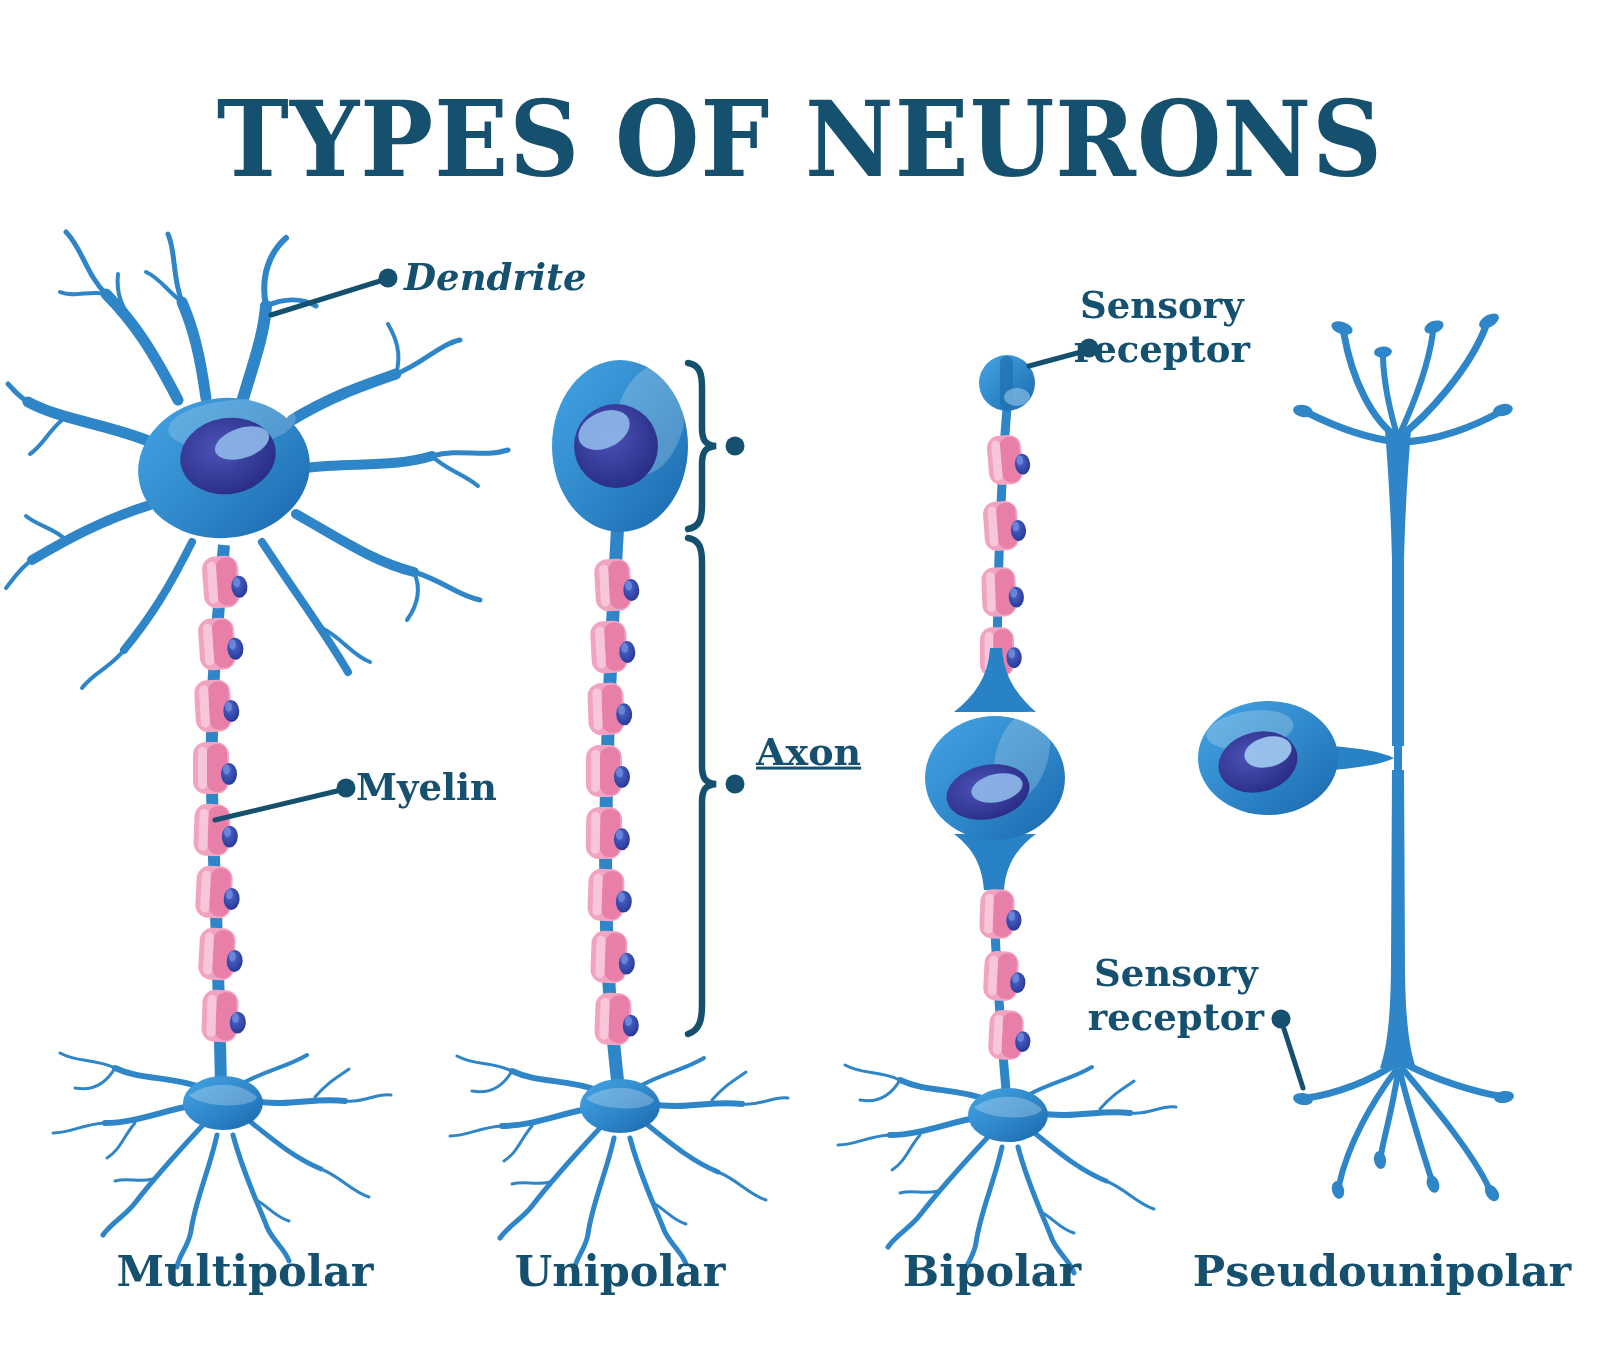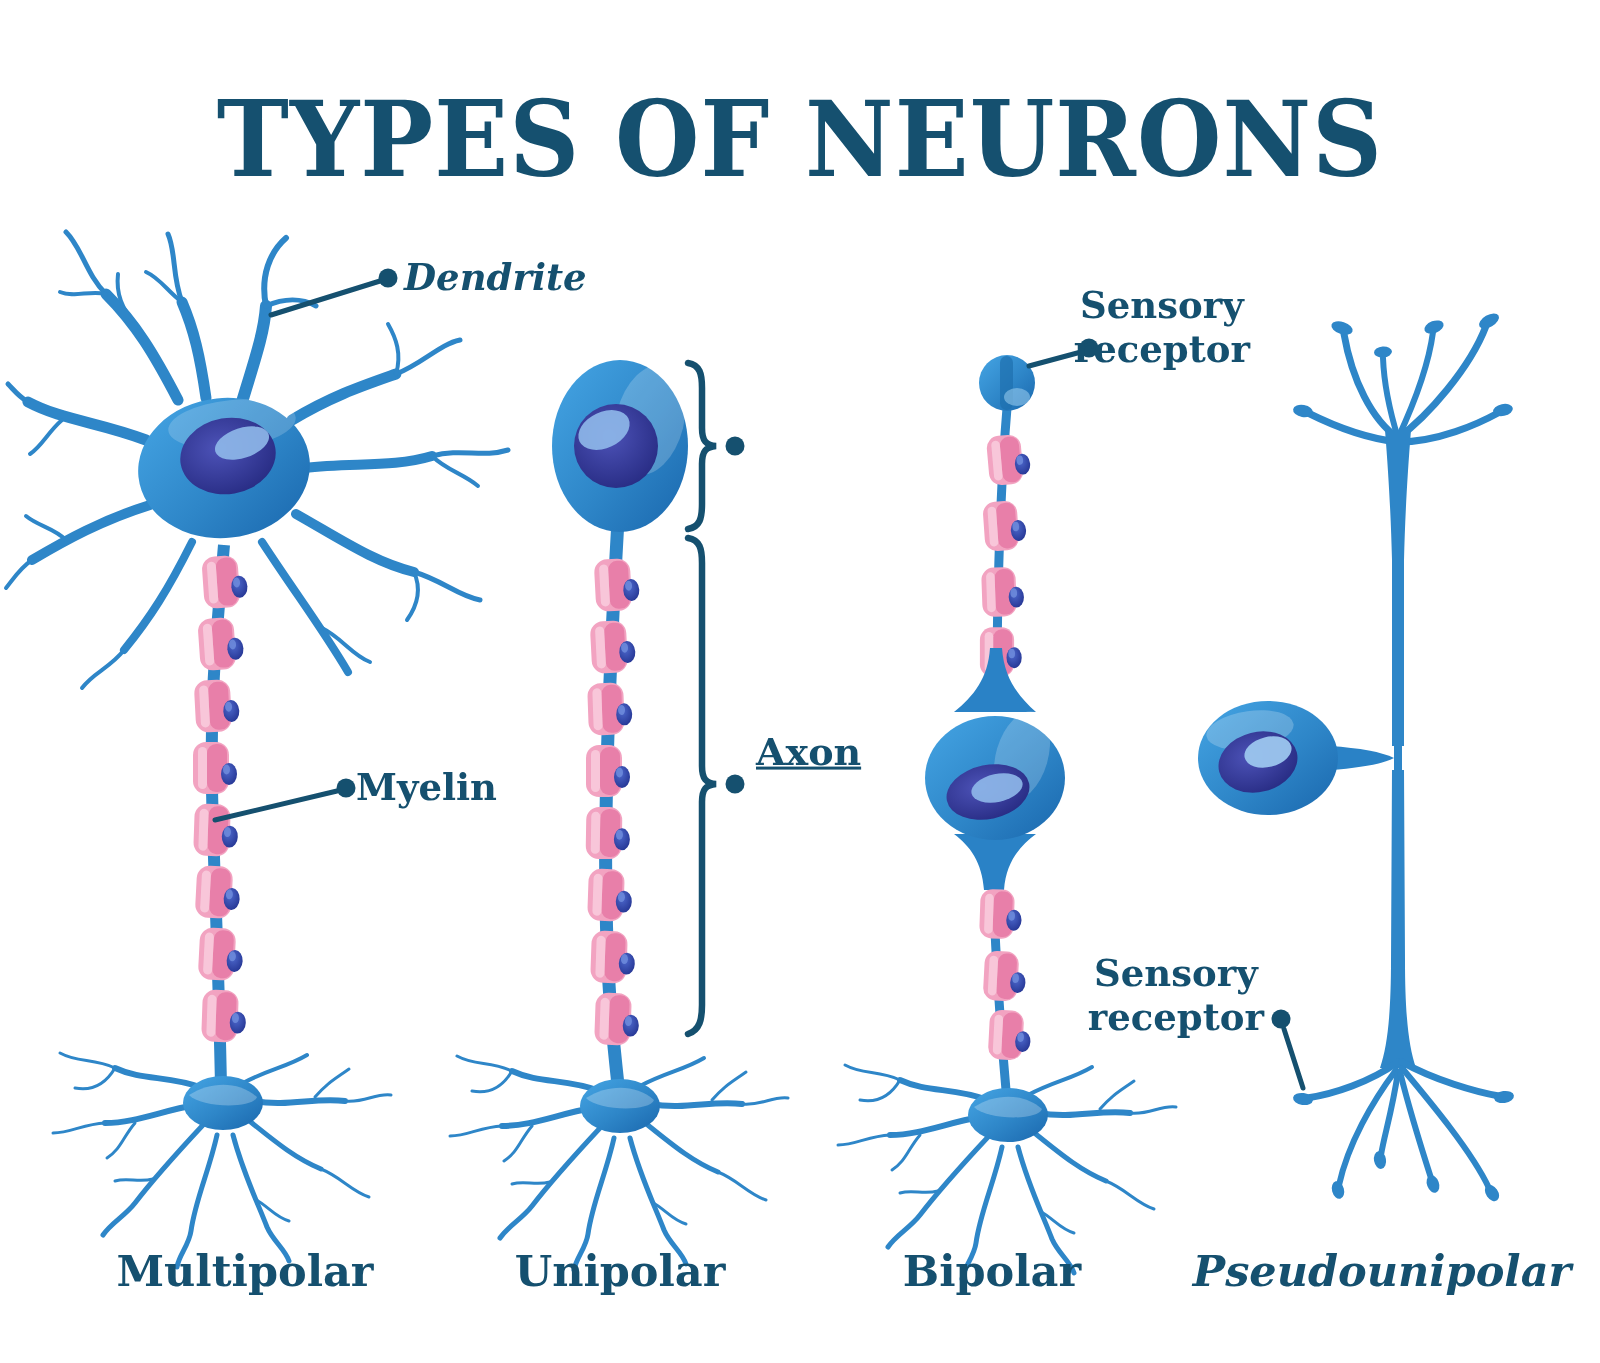--- a/index.html
+++ b/index.html
@@ -269,15 +269,15 @@
 </div>
 
 <div class="lbl ralign" style="right:336px;top:952px;">
   <div>Sensory</div>
   <div>receptor</div>
 </div>
 
 <div class="neuron-name" style="left:217px;margin-left:28px;">Multipolar</div>
 <div class="neuron-name" style="left:612px;margin-left:8px;">Unipolar</div>
 <div class="neuron-name" style="left:992px;">Bipolar</div>
-<div class="neuron-name" style="left:1382px;font-style:italic;">Pseudounipolar</div>
+<div class="neuron-name" style="left:1382px;">Pseudounipolar</div>
 
 </div>
 
 </body></html>

